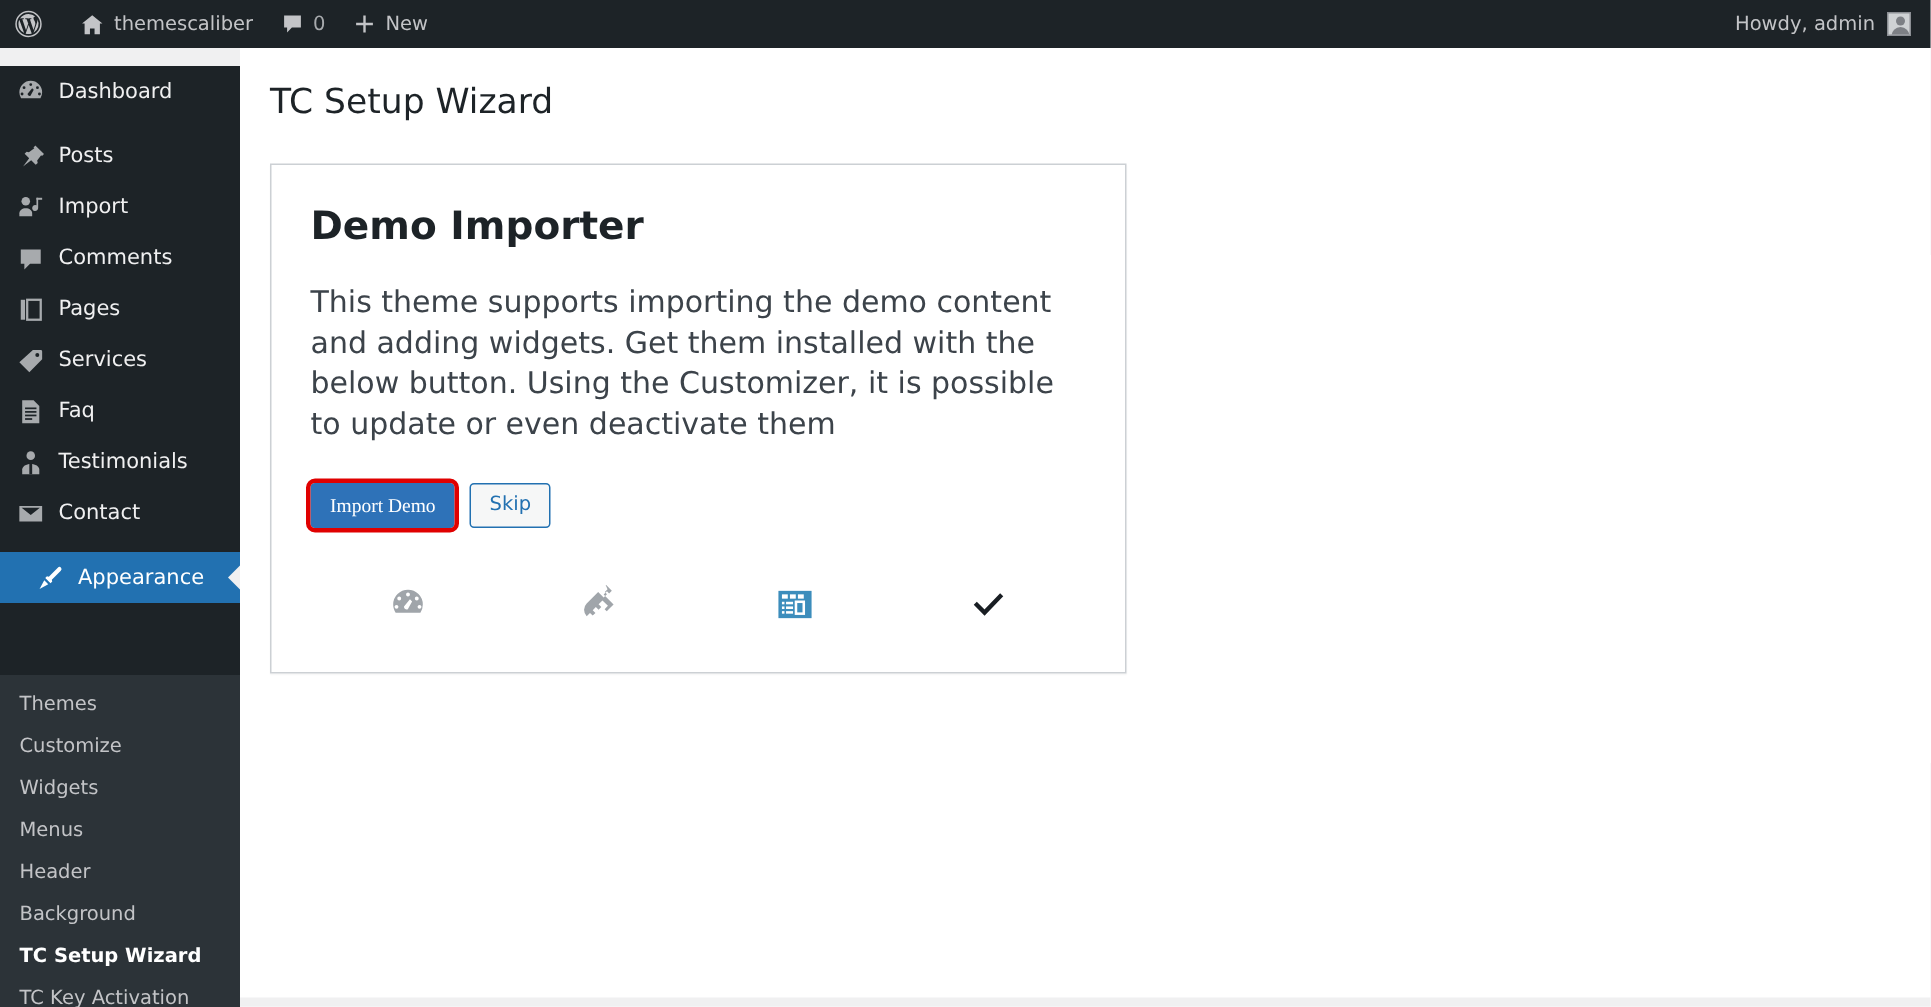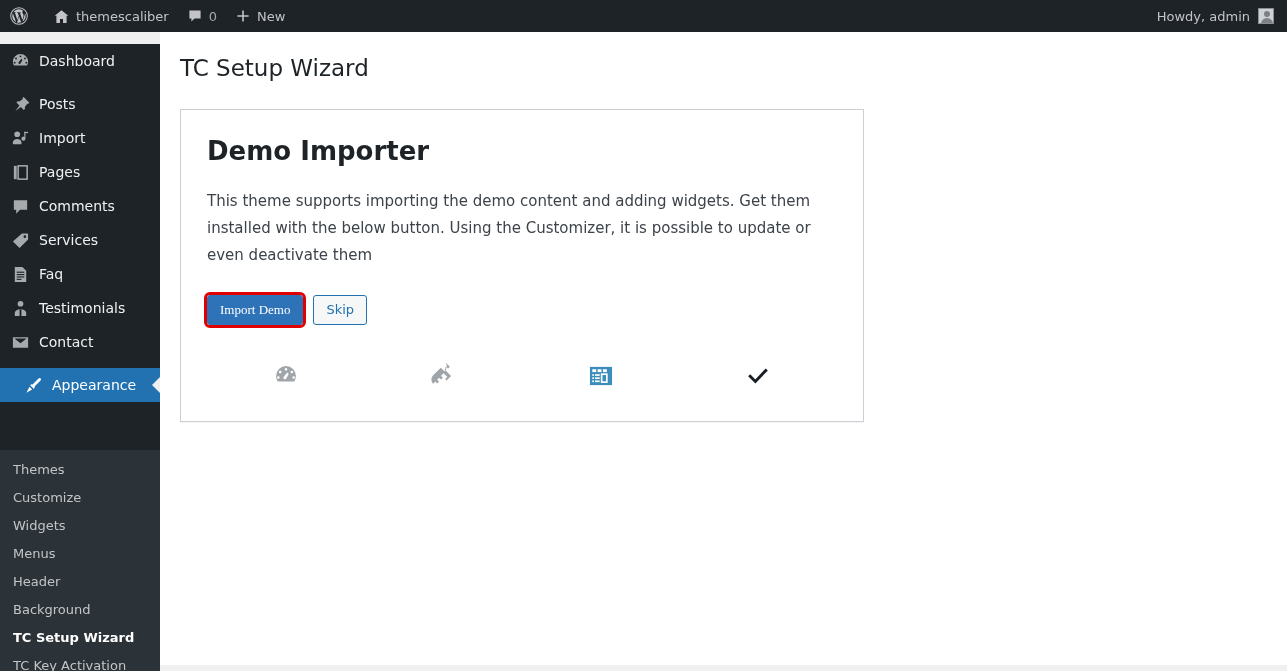--- a/index.html
+++ b/index.html
@@ -92,34 +92,34 @@
     background: #fff;
     overflow: hidden;
   }
   #page-title {
     margin: 0; padding: 22px 0 0 20px;
     font-size: 23px; font-weight: 400; color: #1d2327;
     line-height: 29px;
   }
   .card {
     margin: 26px 0 0 20px;
-    width: 684px;
+    width: 571px;
     background: #fff;
     border: 1px solid #ccd0d4;
     box-shadow: 0 1px 1px rgba(0,0,0,.04);
     padding: 26px 26px 22px 26px;
   }
   .card h2 {
     margin: 0 0 22px 0;
     font-size: 26px; font-weight: bold; color: #1d2327;
     line-height: 30px;
   }
   .card p {
     margin: 0 0 26px 0;
-    font-size: 15px; line-height: 27px; color: #3c434a;
+    font-size: 20px; line-height: 27px; color: #3c434a;
     max-width: 625px;
   }
   .btn-row { display: flex; align-items: center; gap: 10px; margin-bottom: 30px; }
   .btn {
     font-family: "DejaVu Sans", "Liberation Sans", sans-serif;
     font-size: 13px; line-height: 1;
     padding: 7px 12px 8px 12px;
     border-radius: 3px; cursor: pointer;
     border: 1px solid transparent;
   }
@@ -226,34 +226,34 @@
           <path d="M14 3h1.2v7.2a2.1 2.1 0 1 1-1.2-1.9V3z"></path>
           <rect x="14" y="3" width="4" height="1.4"></rect>
         </svg>
       </span>
       <span class="mi-label">Import</span>
     </div>
 
     <div class="menu-item">
       <span class="mi-icon">
         <svg width="19" height="19" viewBox="0 0 20 20" fill="currentColor">
+          <path d="M3 3.5h14v10H9.5L5.5 17.5v-4H3v-10z"></path>
+        </svg>
+      </span>
+      <span class="mi-label">Comments</span>
+    </div>
+
+    <div class="menu-item">
+      <span class="mi-icon">
+        <svg width="19" height="19" viewBox="0 0 20 20" fill="currentColor">
           <rect x="3" y="3" width="3" height="14"></rect>
           <rect x="7.5" y="3" width="9.5" height="14" fill="none" stroke="currentColor" stroke-width="1.6"></rect>
         </svg>
       </span>
       <span class="mi-label">Pages</span>
-    </div>
-
-    <div class="menu-item">
-      <span class="mi-icon">
-        <svg width="19" height="19" viewBox="0 0 20 20" fill="currentColor">
-          <path d="M3 3.5h14v10H9.5L5.5 17.5v-4H3v-10z"></path>
-        </svg>
-      </span>
-      <span class="mi-label">Comments</span>
     </div>
 
     <div class="menu-item">
       <span class="mi-icon">
         <svg width="19" height="19" viewBox="0 0 20 20" fill="currentColor">
           <path d="M11.5 2.5H17a1 1 0 0 1 1 1V9L9 18 2 11l9.5-8.5zM14.6 4.6a1.4 1.4 0 1 0 0 2.8 1.4 1.4 0 0 0 0-2.8z"></path>
         </svg>
       </span>
       <span class="mi-label">Services</span>
     </div>

